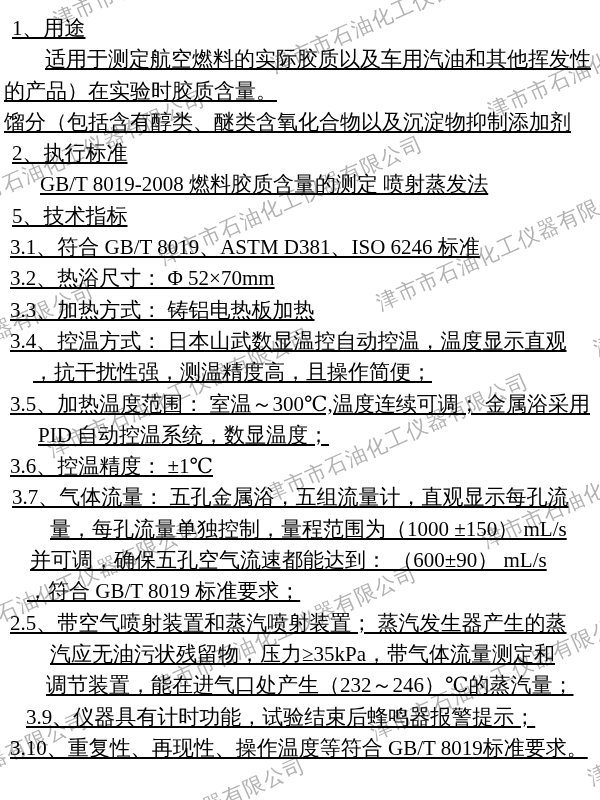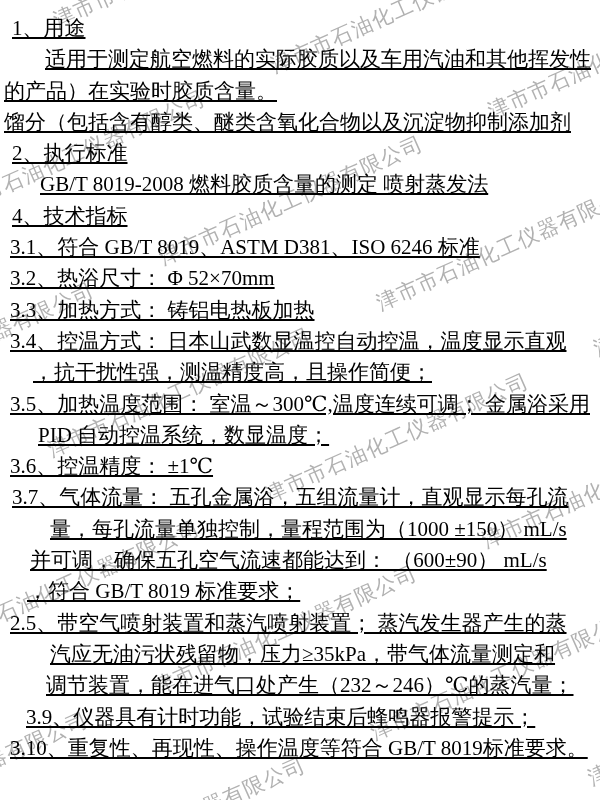--- a/index.html
+++ b/index.html
@@ -67,21 +67,21 @@
       <span class="wm" style="left: 960px; top: 1300px;">津市市石油化工仪器有限公司</span>
     </div>
 
   <div class="content">
     <div class="line" style="padding-left:12px">1、用途</div>
     <div class="line" style="padding-left:45px">适用于测定航空燃料的实际胶质以及车用汽油和其他挥发性</div>
     <div class="line" style="padding-left:4px">的产品）在实验时胶质含量。</div>
     <div class="line" style="padding-left:4px">馏分（包括含有醇类、醚类含氧化合物以及沉淀物抑制添加剂</div>
     <div class="line" style="padding-left:12px">2、执行标准</div>
     <div class="line" style="padding-left:40px">GB/T 8019-2008 燃料胶质含量的测定 喷射蒸发法</div>
-    <div class="line" style="padding-left:12px">4、技术指标</div>
+    <div class="line" style="padding-left:12px">5、技术指标</div>
     <div class="line" style="padding-left:10px">3.1、符合 GB/T 8019、ASTM D381、ISO 6246 标准</div>
     <div class="line" style="padding-left:10px">3.2、热浴尺寸： Φ 52×70mm</div>
     <div class="line" style="padding-left:10px">3.3、加热方式： 铸铝电热板加热</div>
     <div class="line" style="padding-left:10px">3.4、控温方式： 日本山武数显温控自动控温，温度显示直观</div>
     <div class="line" style="padding-left:33px">，抗干扰性强，测温精度高，且操作简便；</div>
     <div class="line" style="padding-left:10px">3.5、加热温度范围： 室温～300℃,温度连续可调； 金属浴采用</div>
     <div class="line" style="padding-left:38px">PID 自动控温系统，数显温度；</div>
     <div class="line" style="padding-left:10px">3.6、控温精度： ±1℃</div>
     <div class="line" style="padding-left:12px">3.7、气体流量： 五孔金属浴，五组流量计，直观显示每孔流</div>
     <div class="line" style="padding-left:50px">量，每孔流量单独控制，量程范围为（1000 ±150） mL/s</div>

